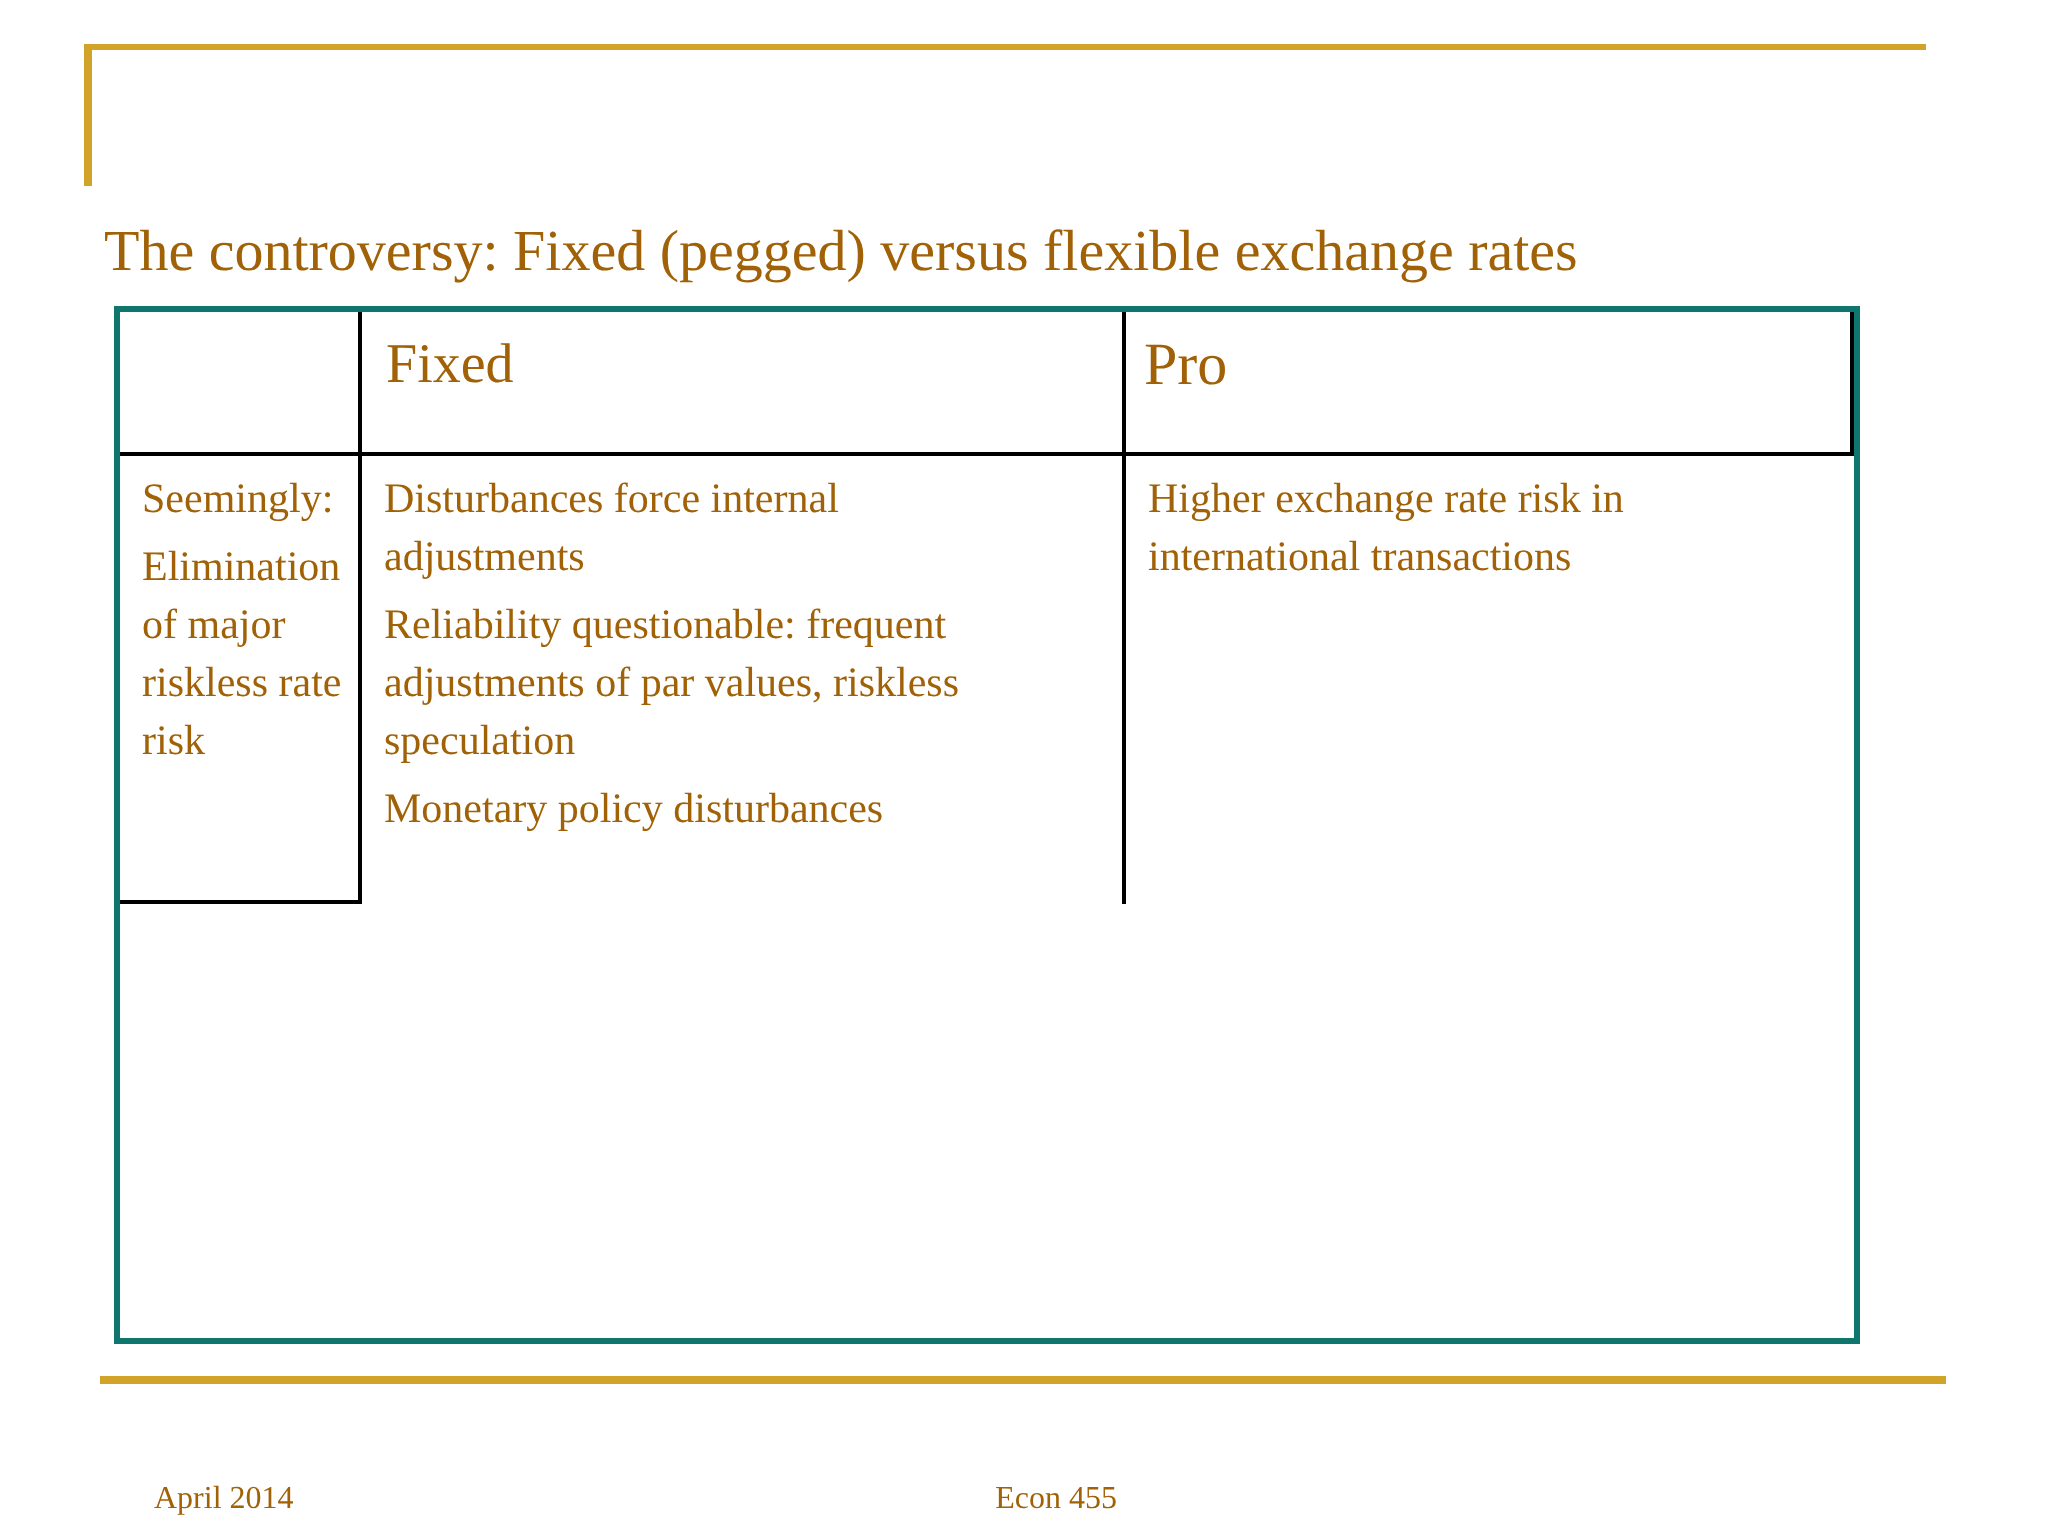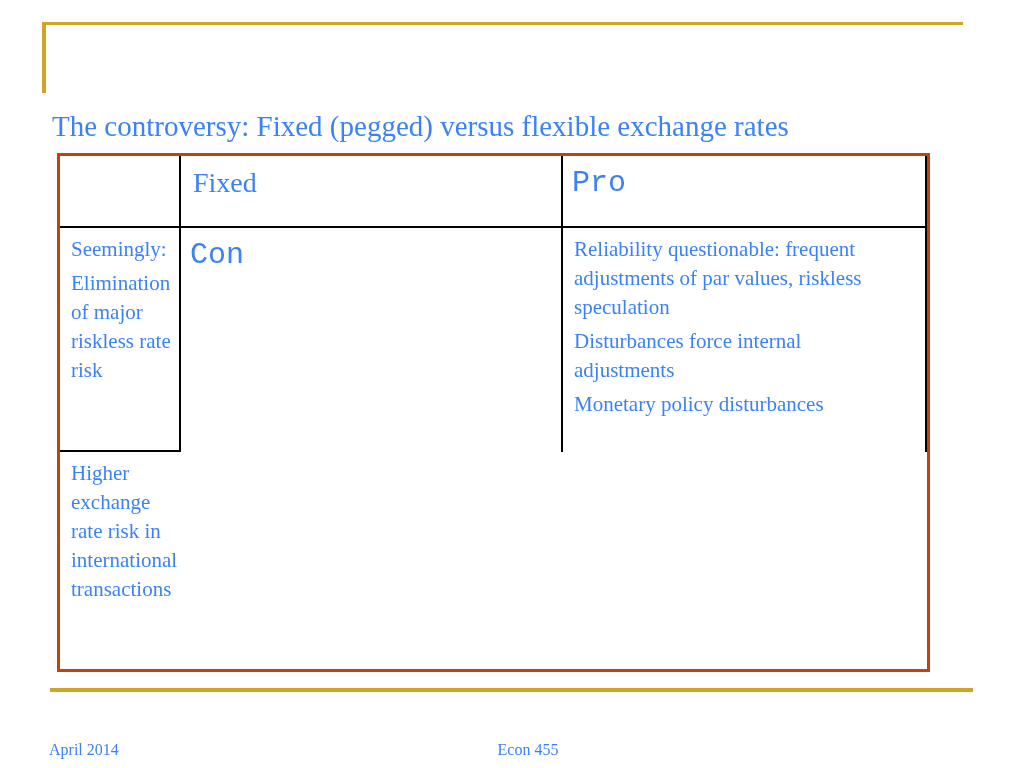--- a/index.html
+++ b/index.html
@@ -7,21 +7,21 @@
     padding: 0;
     background: #ffffff;
   }
   .slide {
     position: relative;
     width: 1024px;
     height: 768px;
     background: #ffffff;
     overflow: hidden;
     font-family: "Liberation Serif", "DejaVu Serif", serif;
-    color: #3b82f6;
+    color: #a16207;
   }
   
   .corner-h {
     position: absolute;
     left: 42px; top: 22px;
     width: 921px; height: 3px;
     background: var(--accent, #D1A429);
   }
   .corner-v {
     position: absolute;
@@ -41,21 +41,21 @@
     width: 940px;
     font-size: 29px;
     line-height: 1.15;
     white-space: nowrap;
   }
   
   .cmp-table {
     position: absolute;
     left: 57px; top: 153px;
     width: 873px; height: 519px;
-    border: 3px solid #c2410c;
+    border: 3px solid #0f766e;
     box-sizing: border-box;
     display: grid;
     grid-template-columns: 121px 382px 1fr;
     grid-template-rows: 72px 224px 1fr;
     background: #ffffff;
   }
   .cell {
     box-sizing: border-box;
     border-right: 2px solid #000000;
     border-bottom: 2px solid #000000;
@@ -65,40 +65,39 @@
   .cell.last-row { border-bottom: none; }
   .head-cell {
     font-size: 28px;
     padding: 10px 6px 0 12px;
     line-height: 1.2;
   }
   .label-cell {
     font-size: 30px;
     padding: 9px 4px 0 9px;
     line-height: 1.2;
-    font-family: Liberation Mono, monospace;
   }
   .body-cell {
     font-size: 21px;
     line-height: 1.38;
     padding: 7px 8px 0 11px;
   }
   .body-cell p {
     margin: 0 0 5px 0;
     white-space: pre-wrap;
   }
   .footer {
     position: absolute;
     left: 0; top: 741px;
     width: 1024px;
     font-size: 16px;
   }
   .footer-date {
     position: absolute;
-    left: 49px; top: 0;
+    left: 77px; top: 0;
   }
   .footer-course {
     position: absolute;
     left: 16px; top: 0;
     width: 1024px;
     text-align: center;
   }
 </style>
 </head>
 <body>
@@ -115,27 +114,26 @@
     <div class="cell head-cell"></div>
     <div class="cell head-cell">Fixed</div>
 
     <div class="cell label-cell">Pro</div>
     <div class="cell body-cell">
       <p>Seemingly:</p>
       <p>Elimination of major riskless rate
 risk</p>
     </div>
 
-    <div class="cell label-cell last-row">Con</div>
     <div class="cell body-cell last-row">
+      <p>Disturbances force internal
+adjustments</p>
       <p>Reliability questionable: frequent
 adjustments of par values, riskless
 speculation</p>
-      <p>Disturbances force internal
-adjustments</p>
       <p>Monetary policy disturbances</p>
     </div>
     <div class="cell body-cell last-col last-row">
       <p>Higher exchange rate risk in
 international transactions</p>
     </div>
   </div>
 
   <div class="bottom-rule"></div>
 

